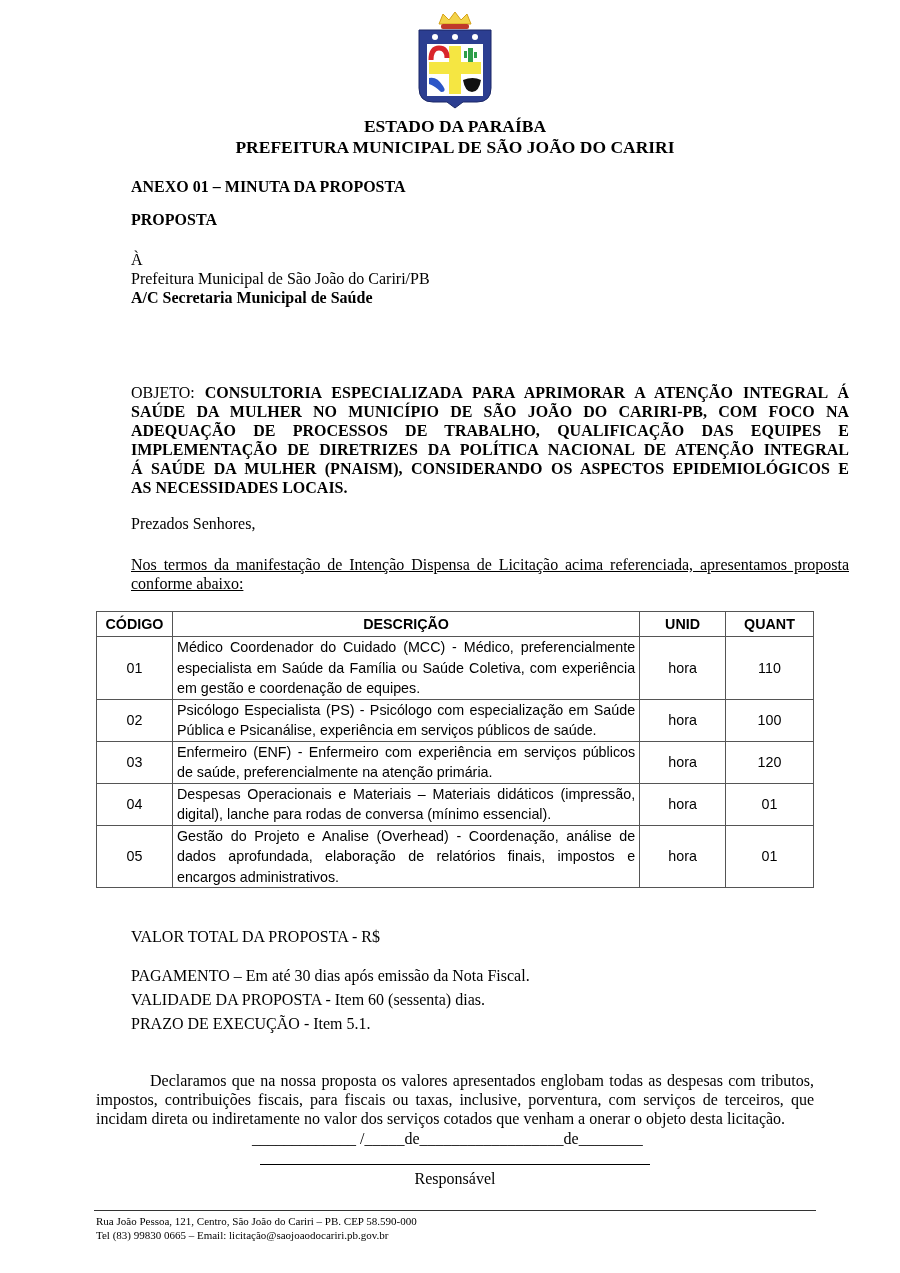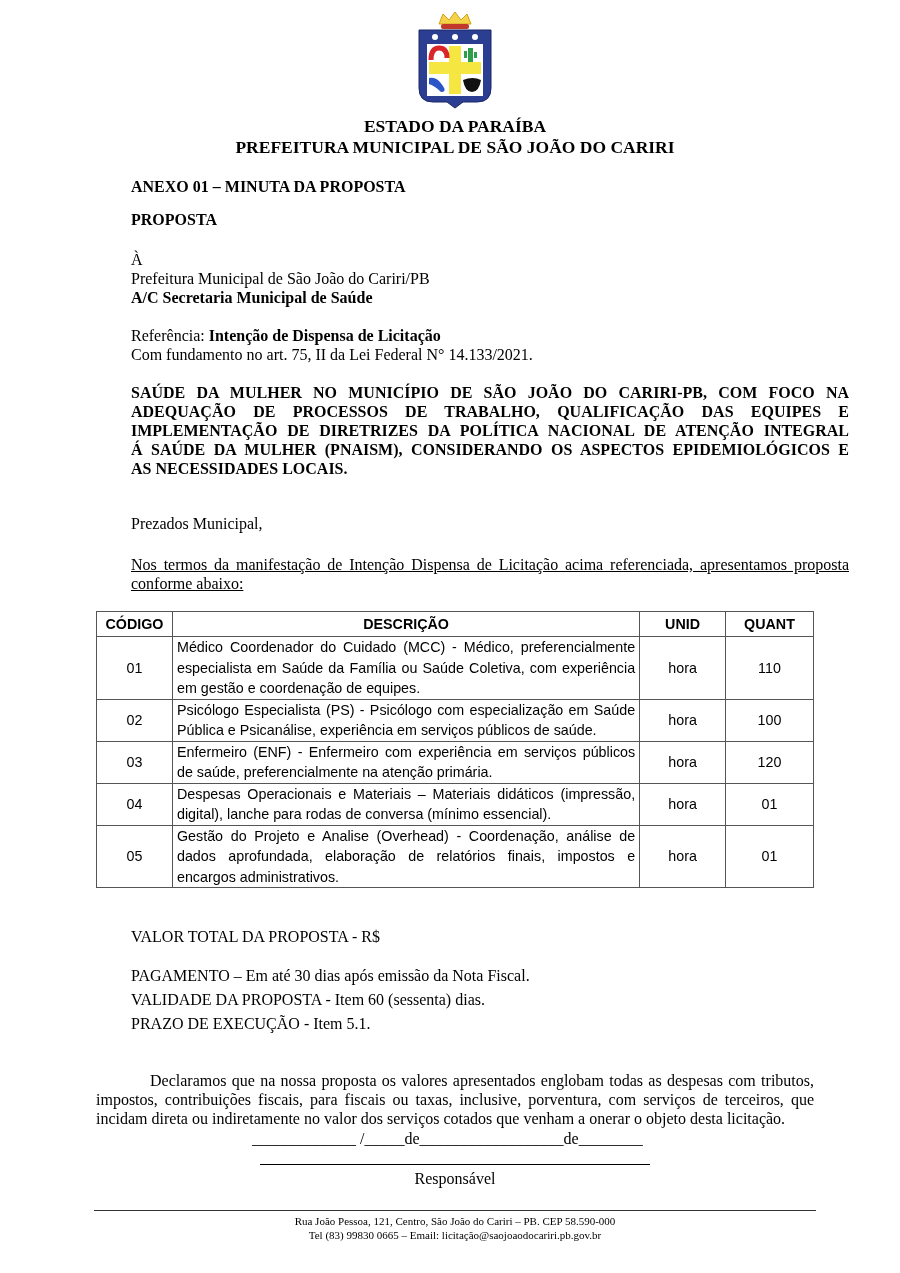--- a/index.html
+++ b/index.html
@@ -16,21 +16,21 @@
   table.items { position: absolute; left: 96px; top: 611px; width: 718px; border-collapse: collapse; font-family: "Liberation Sans", sans-serif; font-size: 14.3px; line-height: 20.5px; }
   table.items th, table.items td { border: 1px solid #555; padding: 0 4px; vertical-align: middle; }
   table.items th { font-weight: bold; height: 24px; text-align: center; }
   table.items td.code, table.items td.unit, table.items td.qty { text-align: center; }
   table.items td.desc { text-align: justify; }
   .declare { position: absolute; left: 96px; top: 1071px; width: 718px; font-size: 16px; line-height: 19px; text-align: justify; text-indent: 54px; }
   .sign-date { position: absolute; left: 252px; top: 1129px; font-size: 16px; line-height: 19px; white-space: pre; }
   .sign-line { position: absolute; left: 260px; top: 1164px; width: 390px; border-top: 1px solid #000; }
   .responsavel { position: absolute; left: 0; top: 1169px; width: 910px; text-align: center; font-size: 16px; line-height: 19px; }
   .footer-rule { position: absolute; left: 94px; top: 1210px; width: 722px; border-top: 1px solid #333; }
-  .footer { position: absolute; left: 96px; top: 1214px; width: 718px; text-align: center; font-family: "Liberation Serif", serif; font-size: 11px; line-height: 14px; }
+  .footer { position: absolute; left: 96px; top: 1214px; width: 718px; font-family: "Liberation Serif", serif; font-size: 11px; line-height: 14px; }
 </style>
 </head>
 <body>
 
 <div class="page">
 
   <div class="logo">
     <svg width="80" height="100" viewBox="0 0 80 100">
 
       <path d="M24 14 L28 4 L34 10 L40 2 L46 10 L52 4 L56 14 Z" fill="#f3d34a" stroke="#d4a017" stroke-width="1"></path>
@@ -66,36 +66,31 @@
 
   <div class="block bold" style="top:177px;">ANEXO 01 – MINUTA DA PROPOSTA</div>
   <div class="block bold" style="top:210px;">PROPOSTA</div>
 
   <div class="block" style="top:250px;">
     <div>À</div>
     <div>Prefeitura Municipal de São João do Cariri/PB</div>
     <div class="bold">A/C Secretaria Municipal de Saúde</div>
   </div>
 
-  <div class="block" style="top:326px;">
-    <div>
-      <span>Referência: </span><span class="bold">Intenção de Dispensa de Licitação</span>
-    </div>
-    <div>Com fundamento no art. 75, II da Lei Federal N° 14.133/2021.</div>
-  </div>
 
   <div class="block objeto" style="top:383px;">
+    <span class="line"><span>OBJETO: </span><span class="bold">CONSULTORIA ESPECIALIZADA PARA APRIMORAR A ATENÇÃO INTEGRAL Á</span></span>
     <span class="line bold">SAÚDE DA MULHER NO MUNICÍPIO DE SÃO JOÃO DO CARIRI-PB, COM FOCO NA</span>
     <span class="line bold">ADEQUAÇÃO DE PROCESSOS DE TRABALHO, QUALIFICAÇÃO DAS EQUIPES E</span>
     <span class="line bold">IMPLEMENTAÇÃO DE DIRETRIZES DA POLÍTICA NACIONAL DE ATENÇÃO INTEGRAL</span>
     <span class="line bold">Á SAÚDE DA MULHER (PNAISM), CONSIDERANDO OS ASPECTOS EPIDEMIOLÓGICOS E</span>
     <span class="line last bold">AS NECESSIDADES LOCAIS.</span>
   </div>
 
-  <div class="block" style="top:514px;">Prezados Municipal,</div>
+  <div class="block" style="top:514px;">Prezados Senhores,</div>
 
   <div class="block justify" style="top:555px;">Nos termos da manifestação de Intenção Dispensa de Licitação acima referenciada, apresentamos proposta conforme abaixo:</div>
 
   <table class="items">
     <colgroup>
       <col style="width:76px">
       <col style="width:468px">
       <col style="width:86px">
       <col style="width:88px">
     </colgroup>

